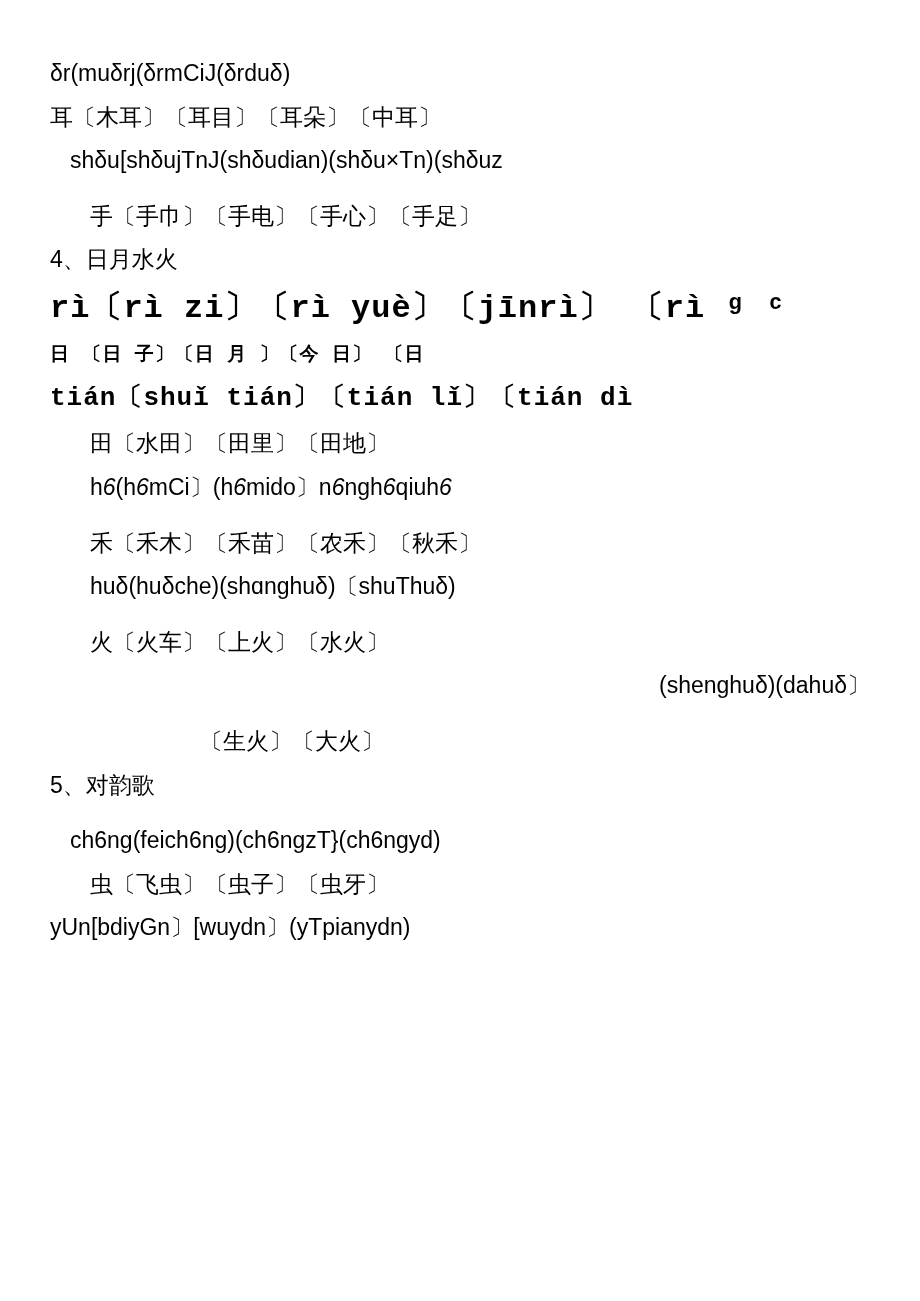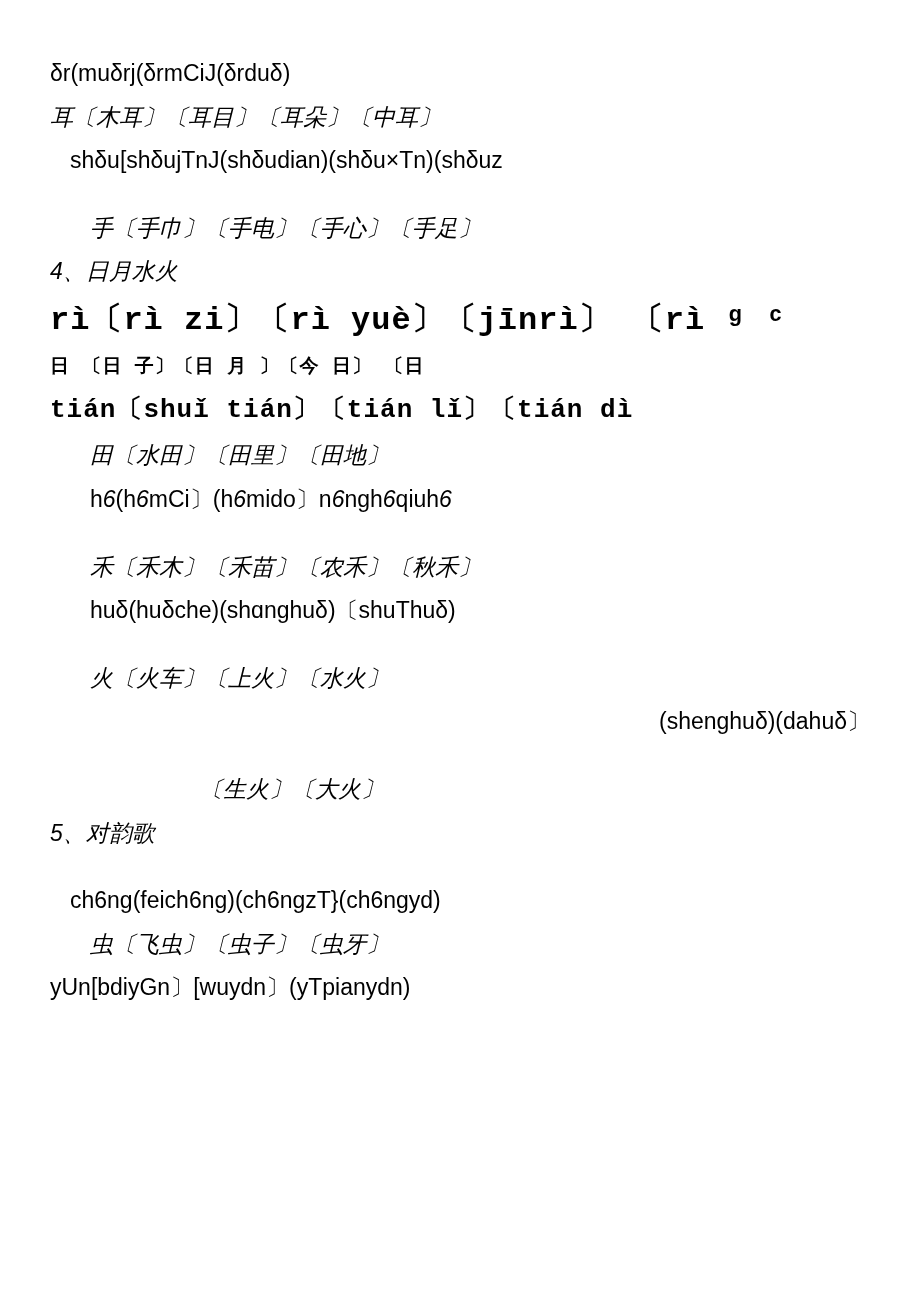--- a/index.html
+++ b/index.html
@@ -16,35 +16,34 @@
     margin-bottom: 16px;
     font-size: 23px;
     white-space: nowrap;
   }
   .pinyin {
     font-family: "Arial", sans-serif;
     letter-spacing: 0px;
   }
   .hanzi {
     font-family: "KaiTi", "SimSun", serif;
-    font-style: italic;
   }
   .mono {
     font-family: "Courier New", monospace;
     letter-spacing: 1px;
     font-weight: bold;
   }
   .sans {
     font-family: Arial, sans-serif;
   }
   .indent1 { padding-left: 20px; }
   .indent2 { padding-left: 40px; }
   .indent3 { padding-left: 120px; text-align: right; }
   .indent4 { padding-left: 150px; }
-  .gap-top { margin-top: 40px; }
+  .gap-top { margin-top: 28px; }
   .split {
     display: flex;
     justify-content: space-between;
     align-items: flex-end;
   }
   .seg-right { padding-right: 200px; }
 </style>
 </head>
 <body>
 

